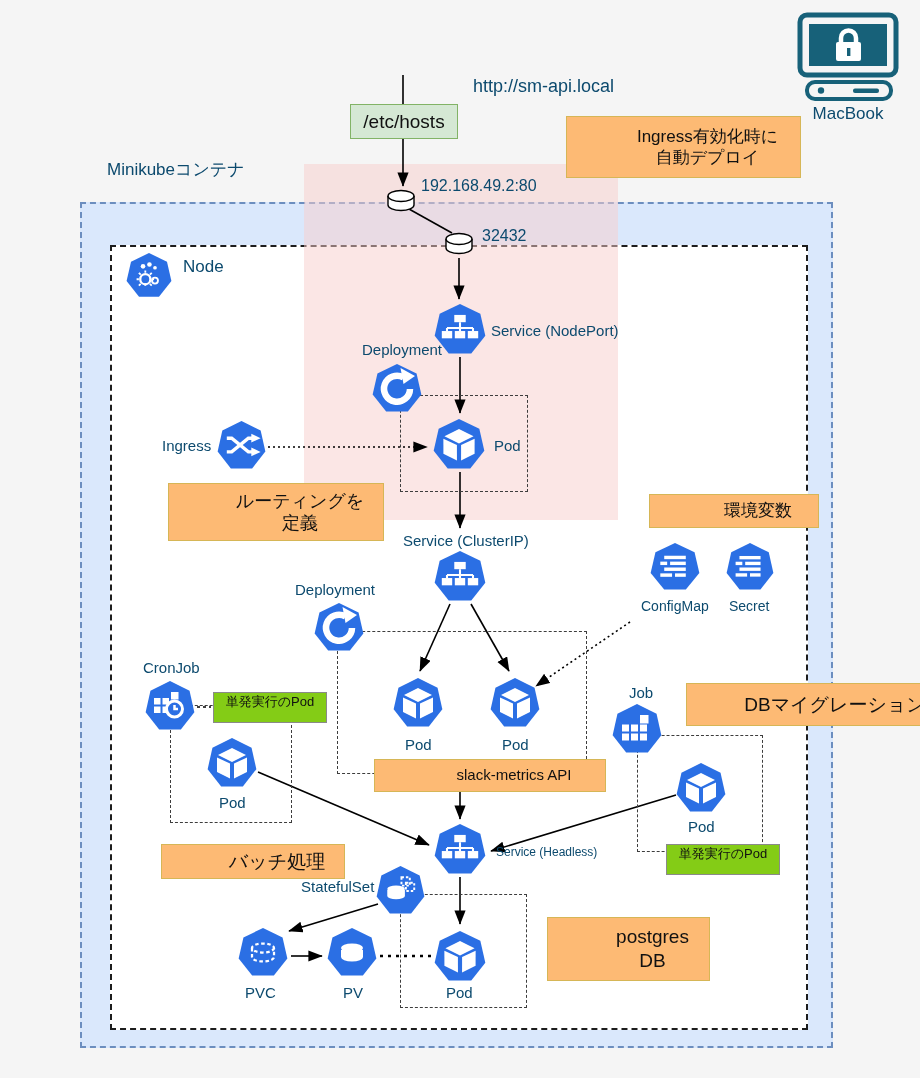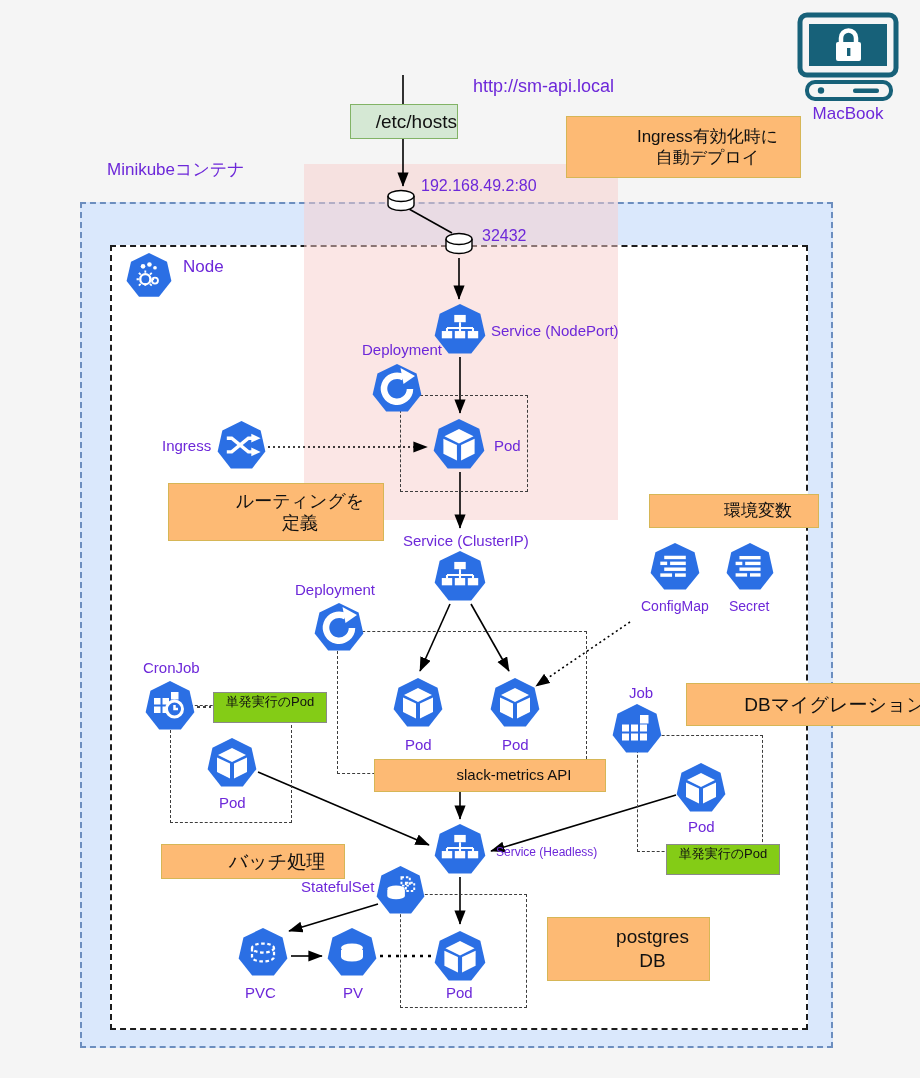--- a/index.html
+++ b/index.html
@@ -1,25 +1,25 @@
 <!DOCTYPE html>
 <html><head>
 <meta charset="utf-8">
 <style>
   html,body{margin:0;padding:0;background:#e9e9e9;}
   #canvas{position:relative;width:920px;height:1078px;background:#f5f5f5;overflow:hidden;
           font-family:"Liberation Sans",sans-serif;color:#111;}
   .abs{position:absolute;}
-  .lbl{position:absolute;white-space:nowrap;color:#6d28d9;}
+  .lbl{position:absolute;white-space:nowrap;color:#0c4a6e;}
   .note{position:absolute;background:#fdba74;border:1px solid #d6b656;display:flex;
         flex-direction:column;align-items:center;justify-content:center;text-align:center;line-height:1.25;padding-left:48px;}
   .gnote{position:absolute;background:#84cc16;border:1px solid #8a8a8a;display:flex;
         align-items:flex-start;justify-content:center;text-align:center;}
   .greenbox{position:absolute;background:#d5e8d4;border:1px solid #82b366;display:flex;
-        align-items:center;justify-content:flex-end;}
+        align-items:center;justify-content:center;}
   .region{position:absolute;box-sizing:border-box;}
   .dashbox{position:absolute;border:1.6px dashed #3d3d3d;box-sizing:border-box;background:transparent;}
   .hept{position:absolute;background:#2b6fe4;
         clip-path:polygon(50% 0%,10.9% 18.9%,1.3% 61.1%,28.3% 95%,71.7% 95%,98.7% 61.1%,89.1% 18.9%);}
   .hept svg{width:100%;height:100%;display:block;}
   #arrowlayer{position:absolute;left:0;top:0;z-index:6;pointer-events:none;}
   .z7{z-index:7;} .z8{z-index:8;}
   .nextword{font-size:38px;font-weight:300;letter-spacing:1px;color:#0d0d0d;}
   .nextjs-sub{font-size:11px;letter-spacing:1px;color:#0d0d0d;}
 </style>

